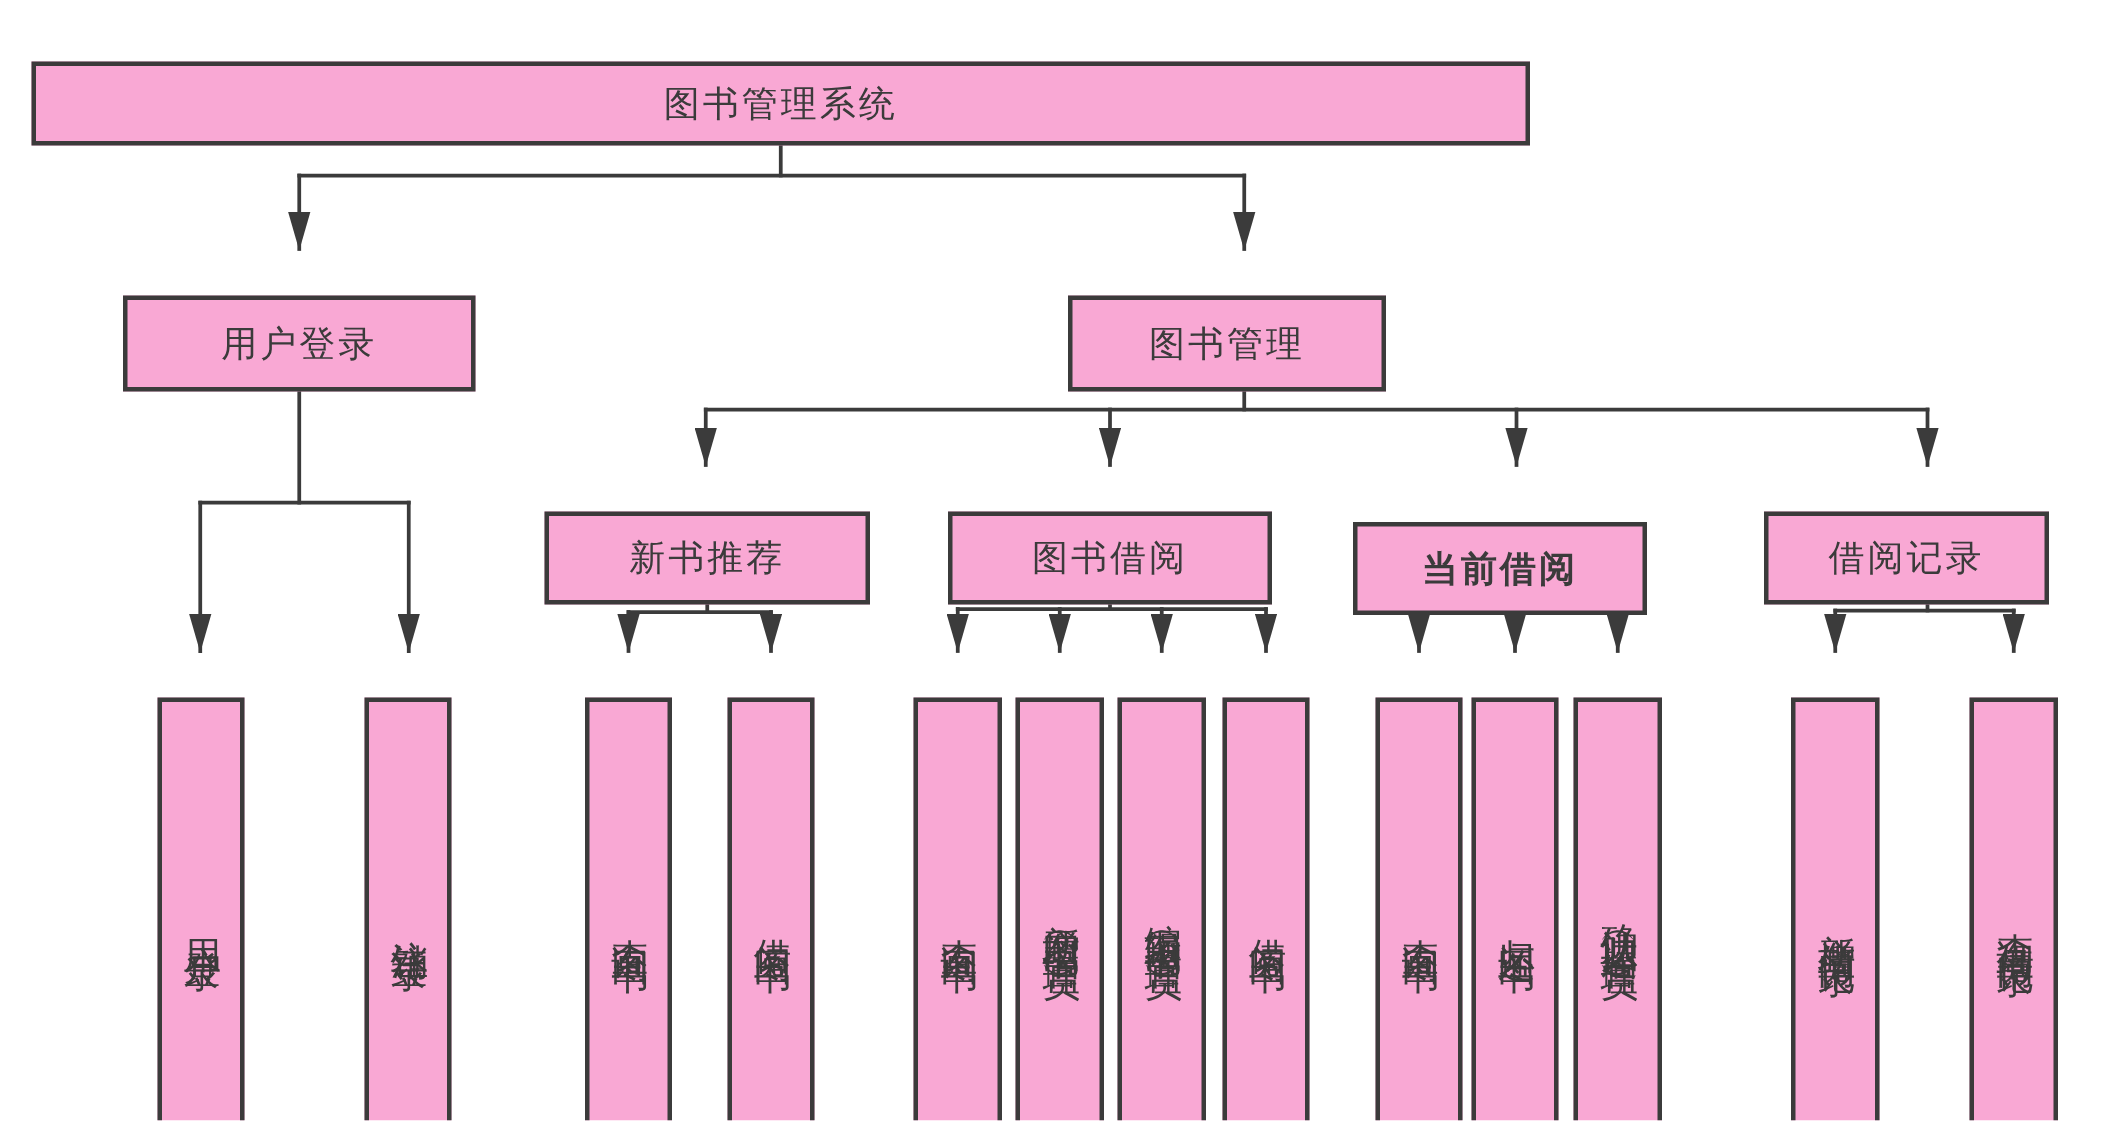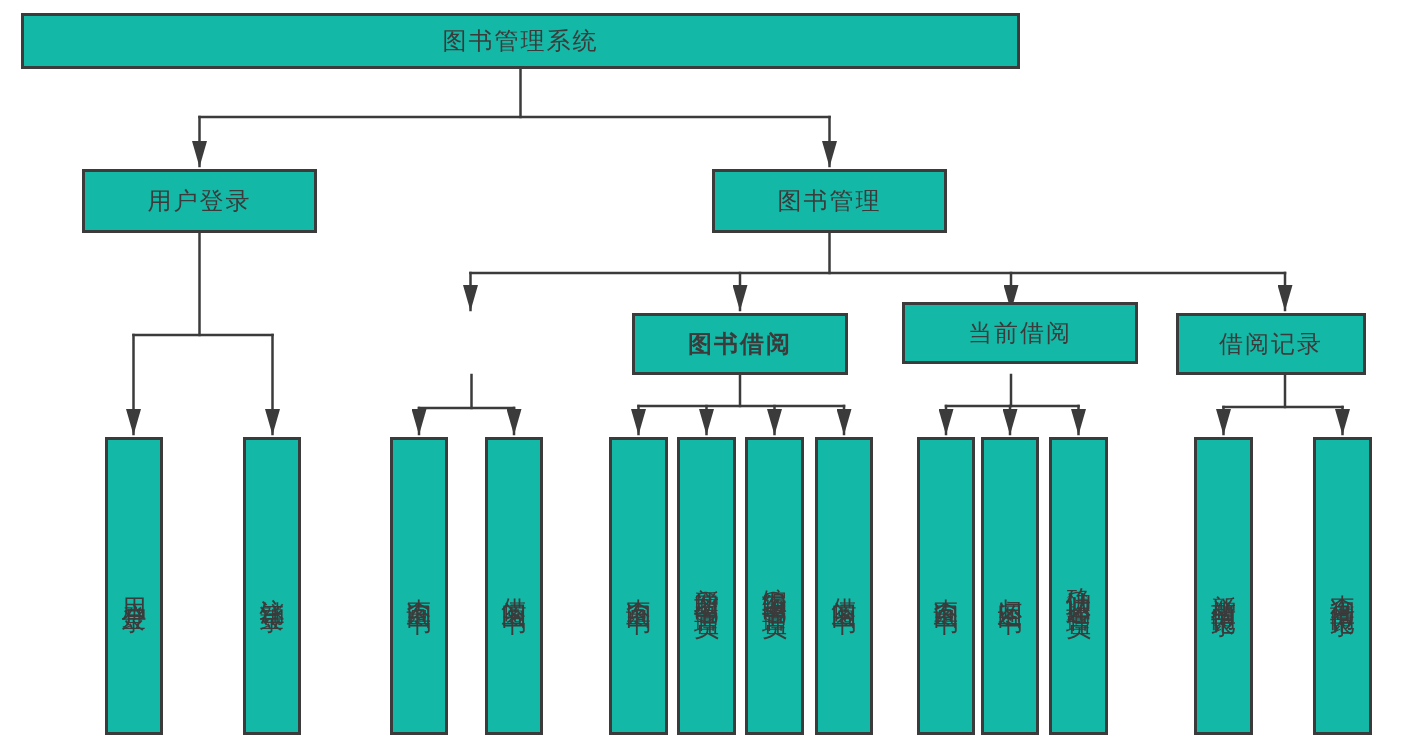--- a/index.html
+++ b/index.html
@@ -13,25 +13,26 @@
   }
   .connectors {
     position: absolute;
     left: 0; top: 0;
     width: 1405px; height: 747px;
   }
   .box {
     position: absolute;
     box-sizing: border-box;
     border: 3px solid #3b3b3b;
-    background: #14b8a6;
+    background: #f9a8d4;
     display: flex;
     align-items: center;
     justify-content: center;
     color: #3b3b3b;
+    margin-top: 28px;
   }
   .h-box { font-size: 24px; letter-spacing: 2px; }
   .v-box span {
     writing-mode: vertical-rl;
     text-orientation: mixed;
     font-size: 25px;
     letter-spacing: 4px;
     line-height: 1;
     color: #3b3b3b;
   }
@@ -111,24 +112,25 @@
         <line x1="1223.5" y1="407" x2="1342.5" y2="407"></line>
         <line x1="1223.5" y1="407" x2="1223.5" y2="434" marker-end="url(#arw)"></line>
         <line x1="1342.5" y1="407" x2="1342.5" y2="434" marker-end="url(#arw)"></line>
       </g>
     </g>
   </svg>
 
   <div class="box h-box" style="left:21px; top:13px; width:999px; height:56px;">图书管理系统</div>
 
   <div class="box h-box" style="left:82px; top:169px; width:235px; height:64px;">用户登录</div>
-  <div class="box h-box" style="left:712px; top:169px; width:235px; height:64px;">图书管理</div>
+  <div class="box h-box" style="left:712px; top:169px; width:212px; height:64px;">图书管理</div>
 
-  <div class="box h-box" style="left:632px; top:313px; width:216px; height:62px;font-weight:bold;">图书借阅</div>
-  <div class="box h-box" style="left:902px; top:302px; width:236px; height:62px;">当前借阅</div>
+  <div class="box h-box" style="left:363px; top:313px; width:217px; height:62px;">新书推荐</div>
+  <div class="box h-box" style="left:632px; top:313px; width:216px; height:62px;">图书借阅</div>
+  <div class="box h-box" style="left:902px; top:320px; width:196px; height:62px;font-weight:bold;">当前借阅</div>
   <div class="box h-box" style="left:1176px; top:313px; width:190px; height:62px;">借阅记录</div>
 
   <div class="box v-box" style="left:105px; top:437px; width:58px; height:298px;">
     <span>用户登录</span>
   </div>
   <div class="box v-box" style="left:243px; top:437px; width:58px; height:298px;">
     <span>注销登录</span>
   </div>
 
   <div class="box v-box" style="left:390px; top:437px; width:58px; height:298px;">

